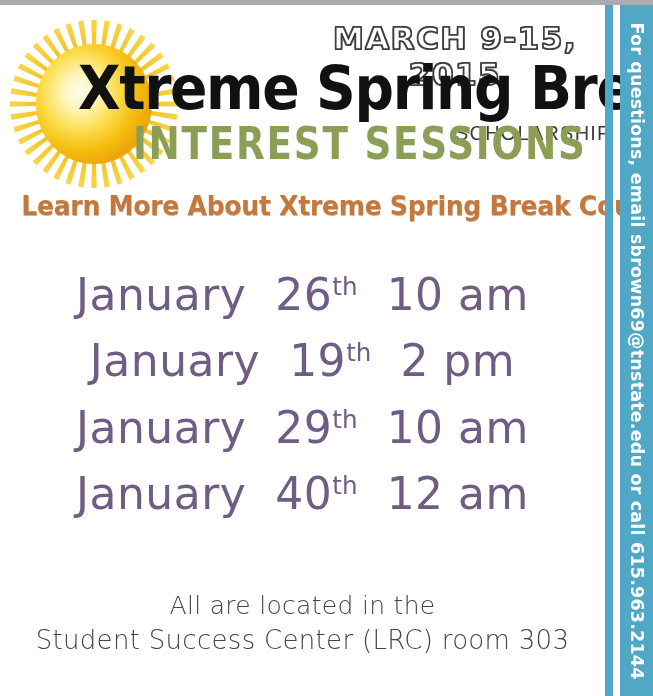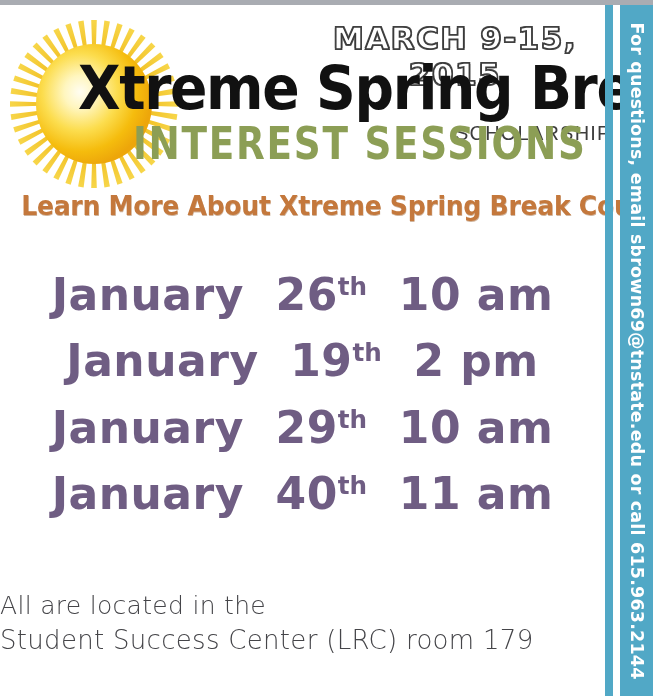--- a/index.html
+++ b/index.html
@@ -163,39 +163,40 @@
   .sessions {
     position: absolute;
     left: 0;
     top: 258px;
     width: 605px;
   }
   .session-row {
     width: 100%;
     text-align: center;
     font-family: "DejaVu Sans", sans-serif;
-    font-weight: 700;
+    font-weight: 400;
     font-size: 44px;
     line-height: 58px;
     color: #6f5d83;
     letter-spacing: 0.5px;
     white-space: nowrap;
   }
   .session-row .ord {
     font-size: 0.56em;
     vertical-align: 0.62em;
     letter-spacing: 0;
   }
 
   
   .location {
     position: absolute;
     left: 0;
     top: 588px;
     width: 605px;
+    text-align: center;
     font-family: "DejaVu Sans", sans-serif;
     font-weight: 300;
     font-size: 25px;
     line-height: 35px;
     color: #454549;
     letter-spacing: 0.3px;
     white-space: nowrap;
   }
   .location .line2 {
     font-size: 26px;
@@ -298,27 +299,27 @@
       <span>&nbsp;</span><span>2 pm</span>
     </div>
     <div class="session-row">
       <span>January</span>
       <span>&nbsp;</span><span>29</span><span class="ord">th</span>
       <span>&nbsp;</span><span>10 am</span>
     </div>
     <div class="session-row">
       <span>January</span>
       <span>&nbsp;</span><span>40</span><span class="ord">th</span>
-      <span>&nbsp;</span><span>11 am</span>
+      <span>&nbsp;</span><span>12 am</span>
     </div>
   </div>
 
   <div class="location">
     <div>All are located in the</div>
-    <div class="line2">Student Success Center (LRC) room 179</div>
+    <div class="line2">Student Success Center (LRC) room 303</div>
   </div>
 
   <div class="teal-bar-thin"></div>
   <div class="teal-bar-wide"></div>
   <div class="vertical-contact">
     <span>For questions, email sbrown69@tnstate.edu or call 615.963.2144</span>
   </div>
 
 </div>
 

